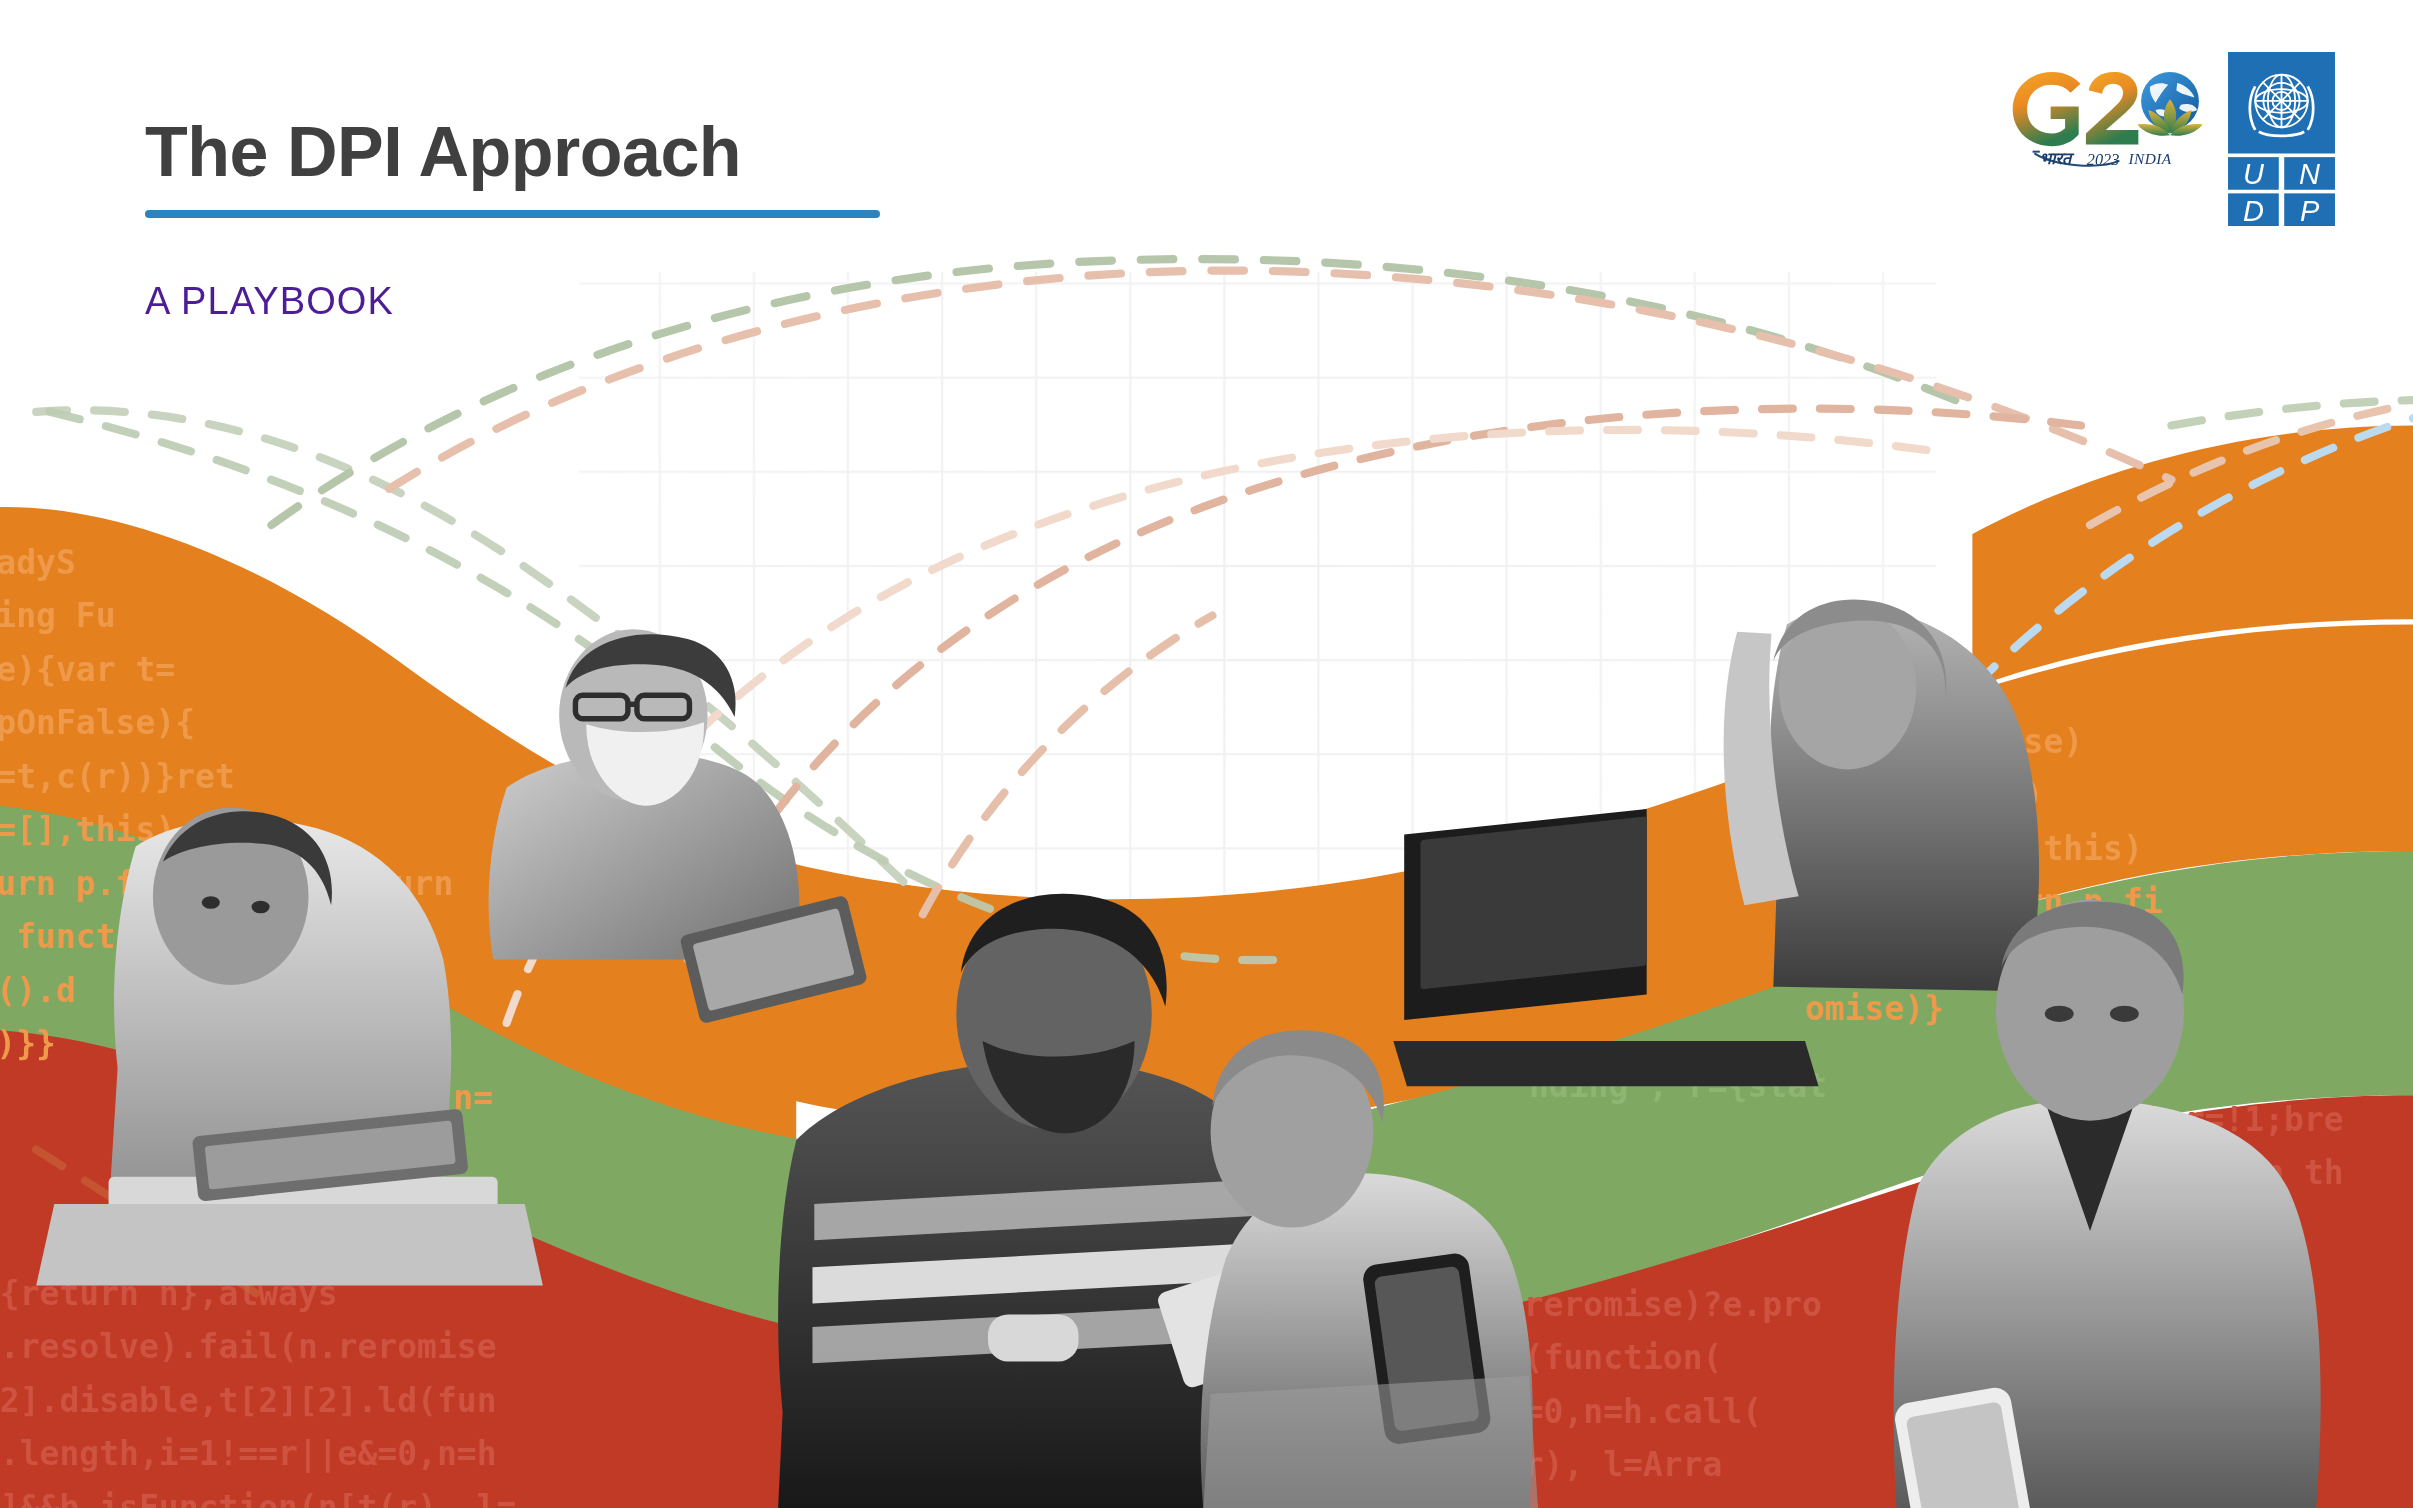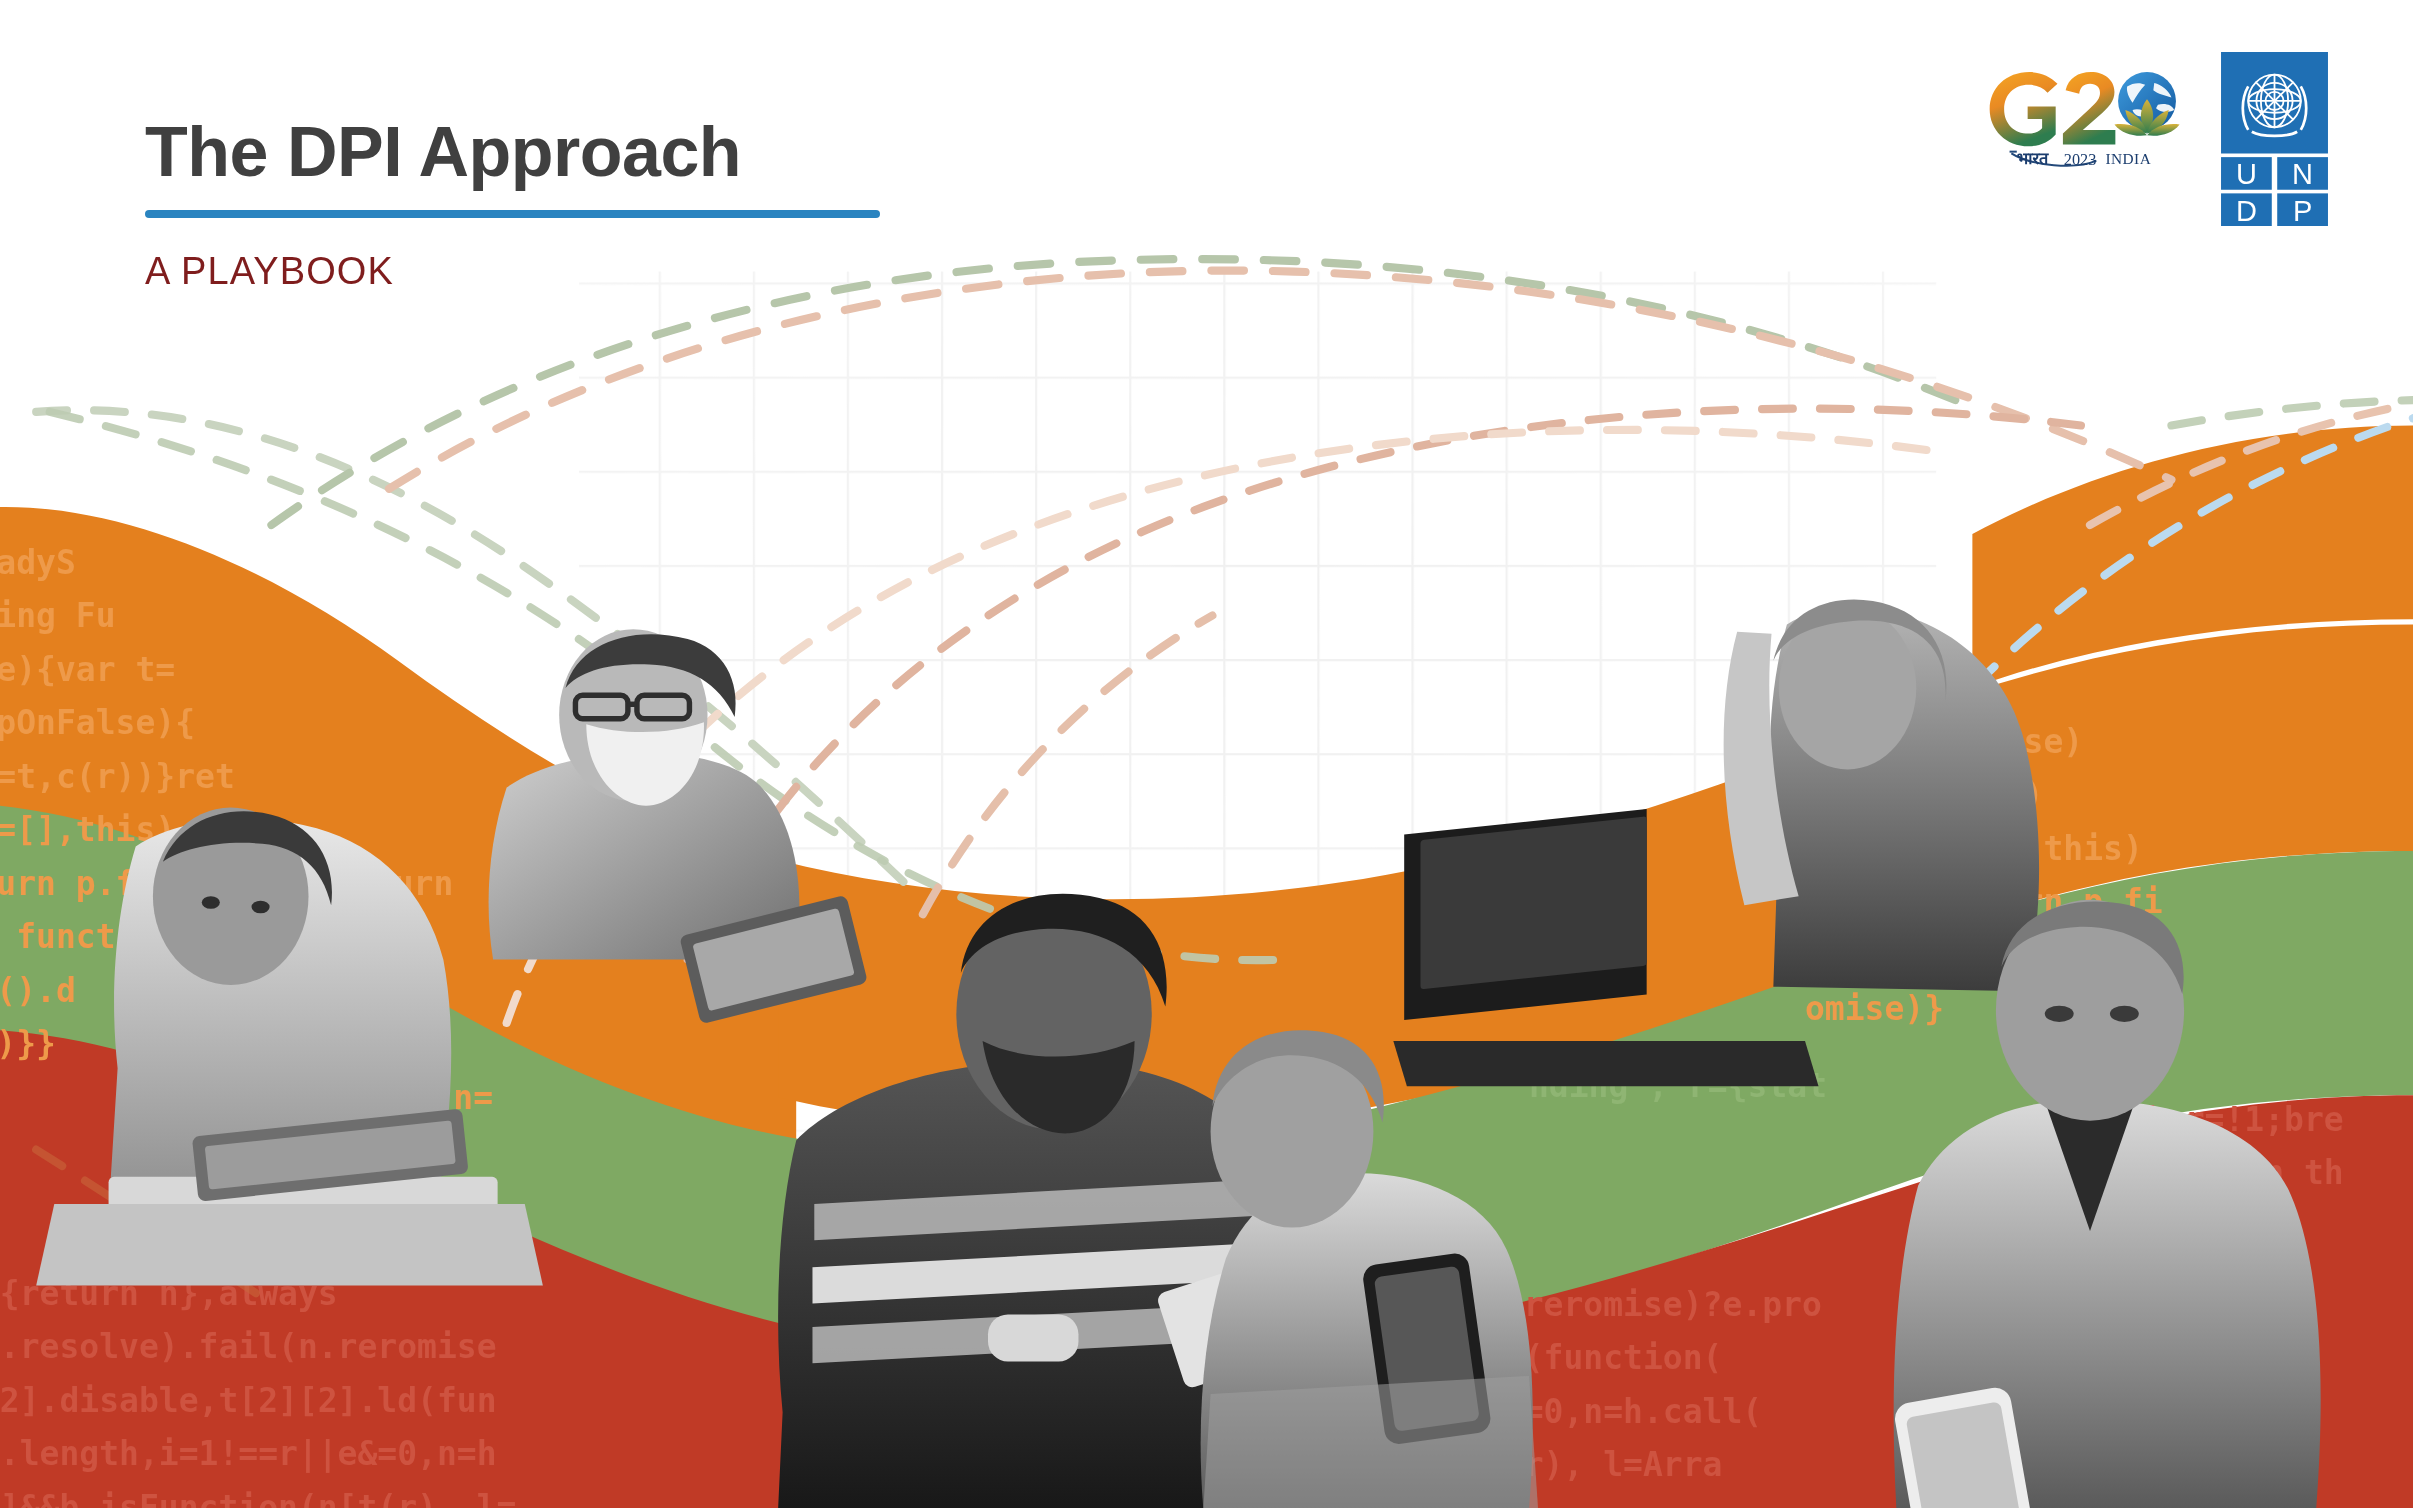--- a/index.html
+++ b/index.html
@@ -41,36 +41,37 @@
     line-height: 1.05;
     white-space: nowrap;
   }
   #title-rule {
     margin-top: 20px;
     width: 735px; height: 8.1px;
     background: #2A84C0;
     border-radius: 4.5px;
   }
   #page-subtitle {
-    margin-top: 32px;
+    margin-top: 62px;
     font-size: 38px;
     font-weight: 400;
-    color: #7f1d1d;
+    color: #4c1d95;
     letter-spacing: 1.1px;
     white-space: nowrap;
   }
 
   
   #logo-row {
     position: absolute;
-    right: 85px; top: 52px;
+    right: 78px; top: 52px;
     display: flex;
     align-items: flex-start;
-    gap: 36px;
+    gap: 20px;
     pointer-events: auto;
+    font-style: italic;
   }
   #g20-logo { width: 208px; }
   #undp-logo { width: 107px; }
 
   
   .codeblock {
     position: absolute;
     font-family: "DejaVu Sans Mono", monospace;
     font-size: 33px;
     font-weight: 700;

